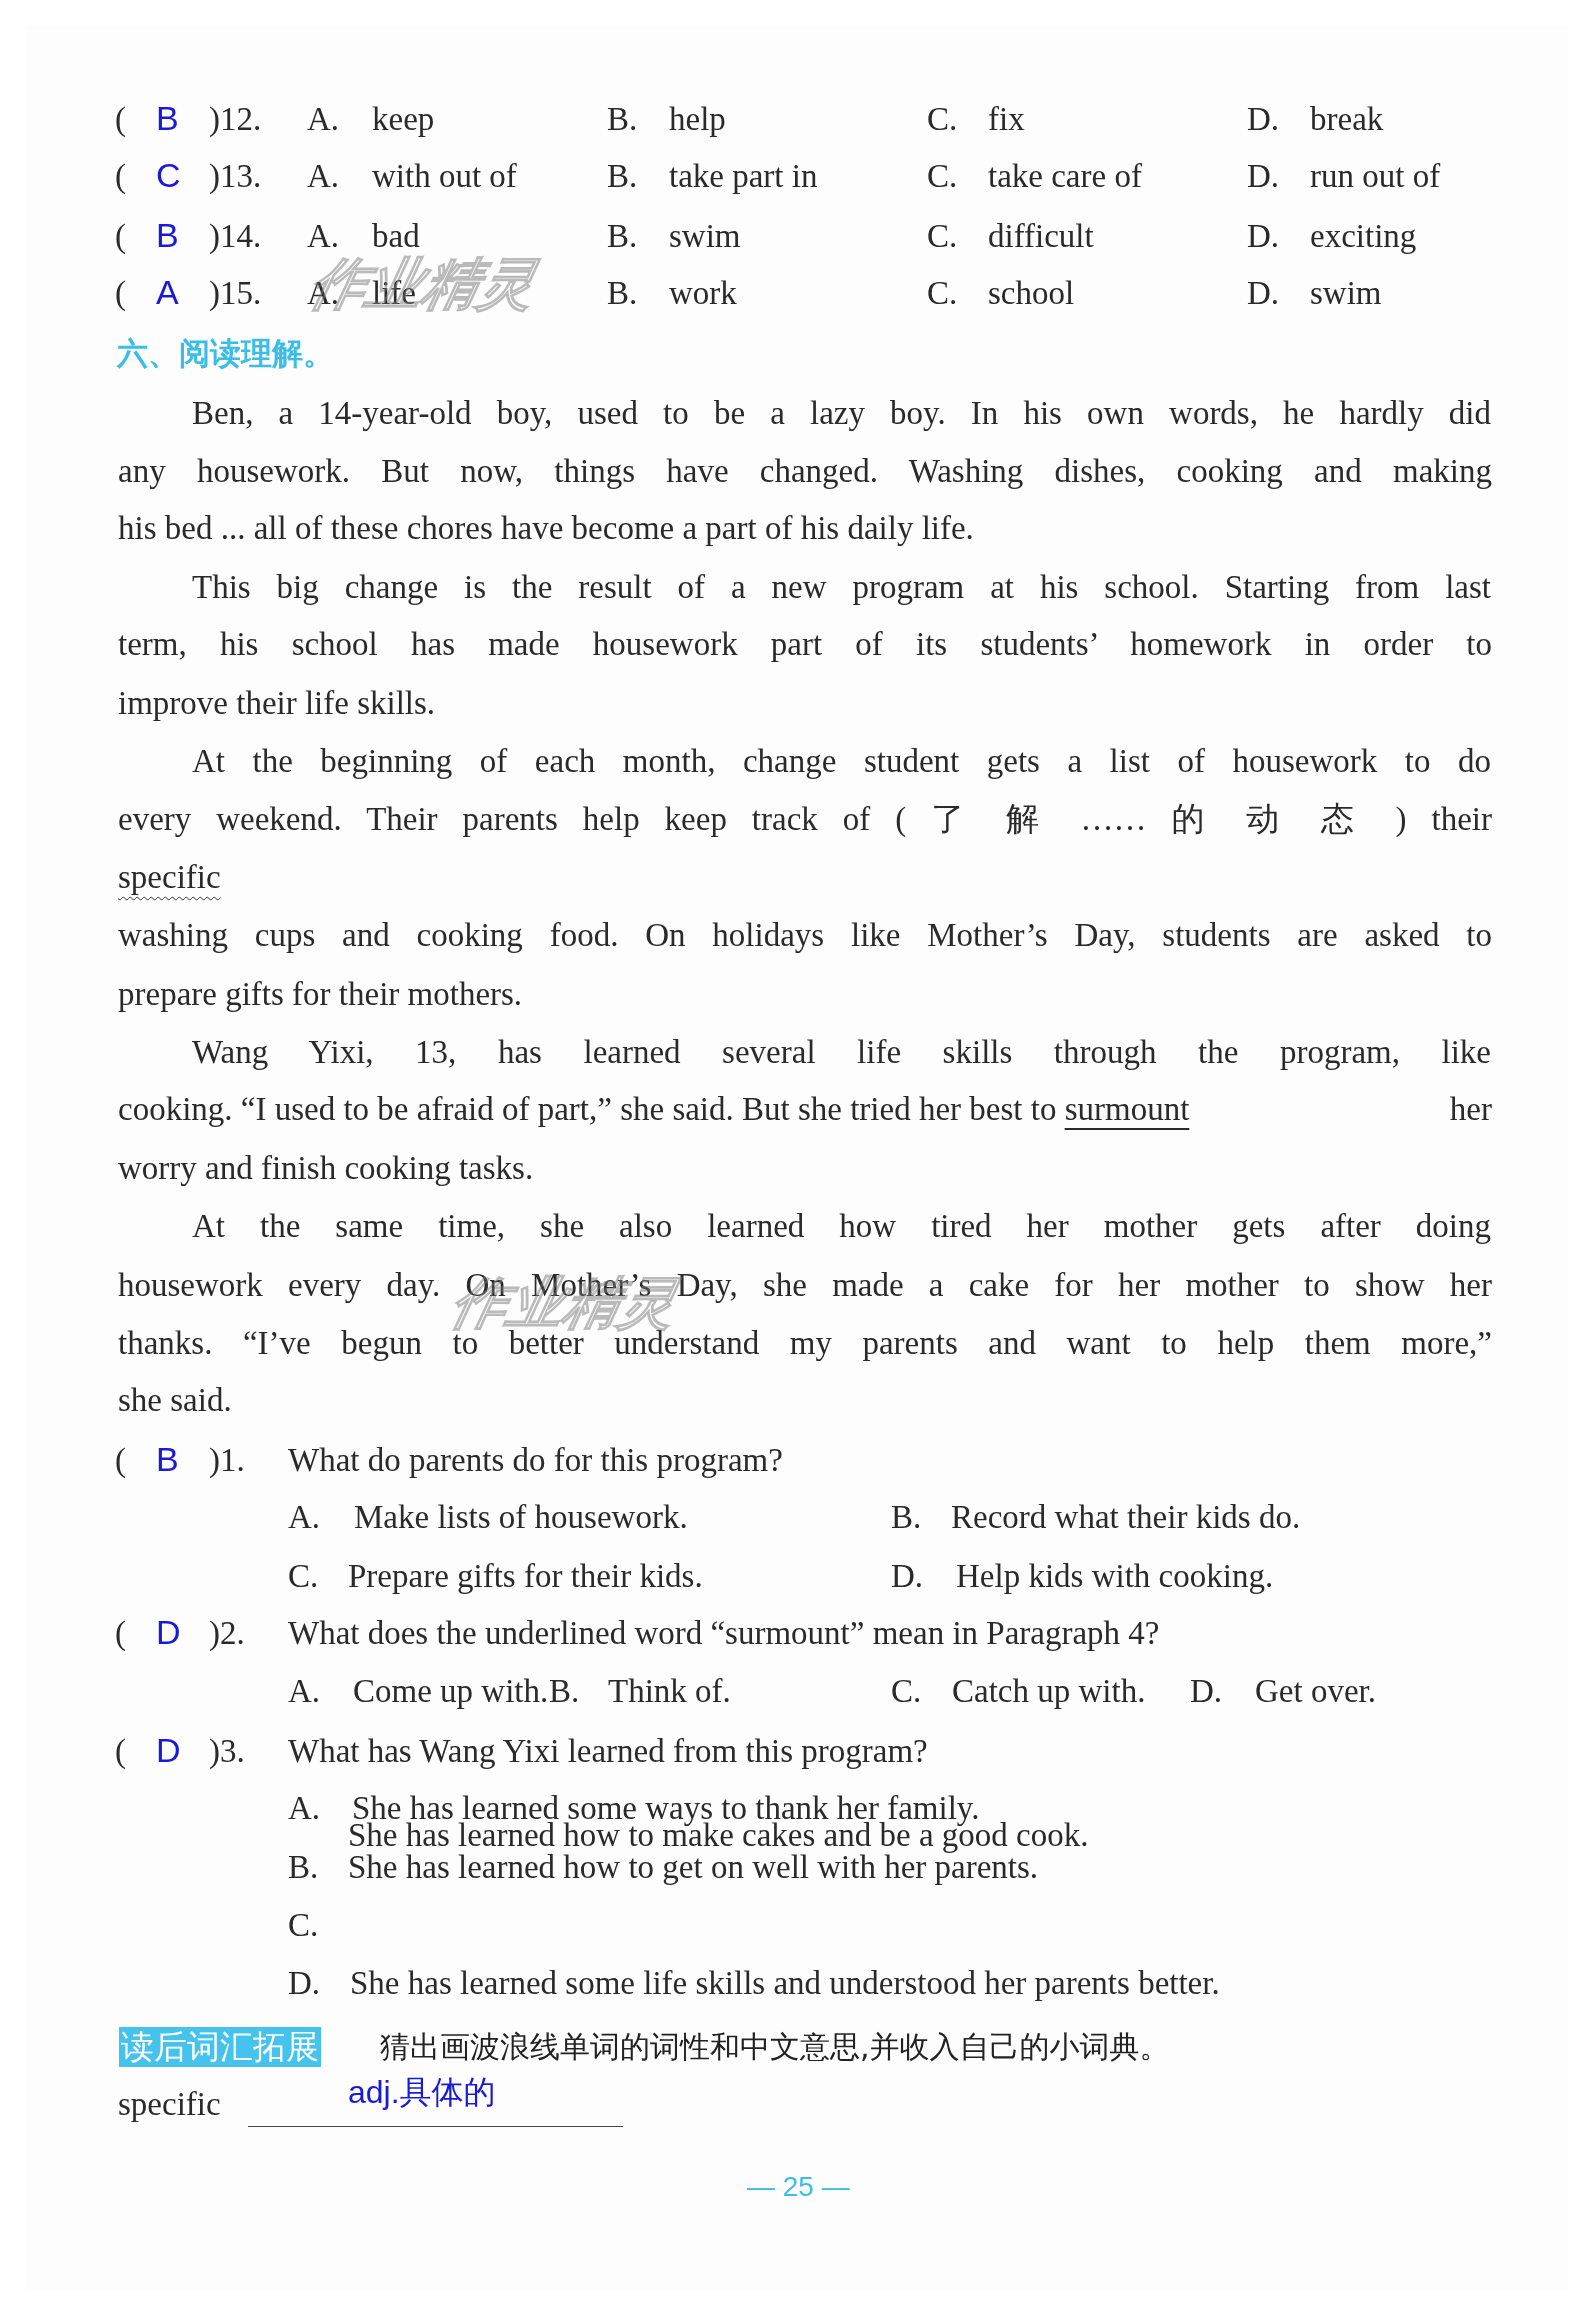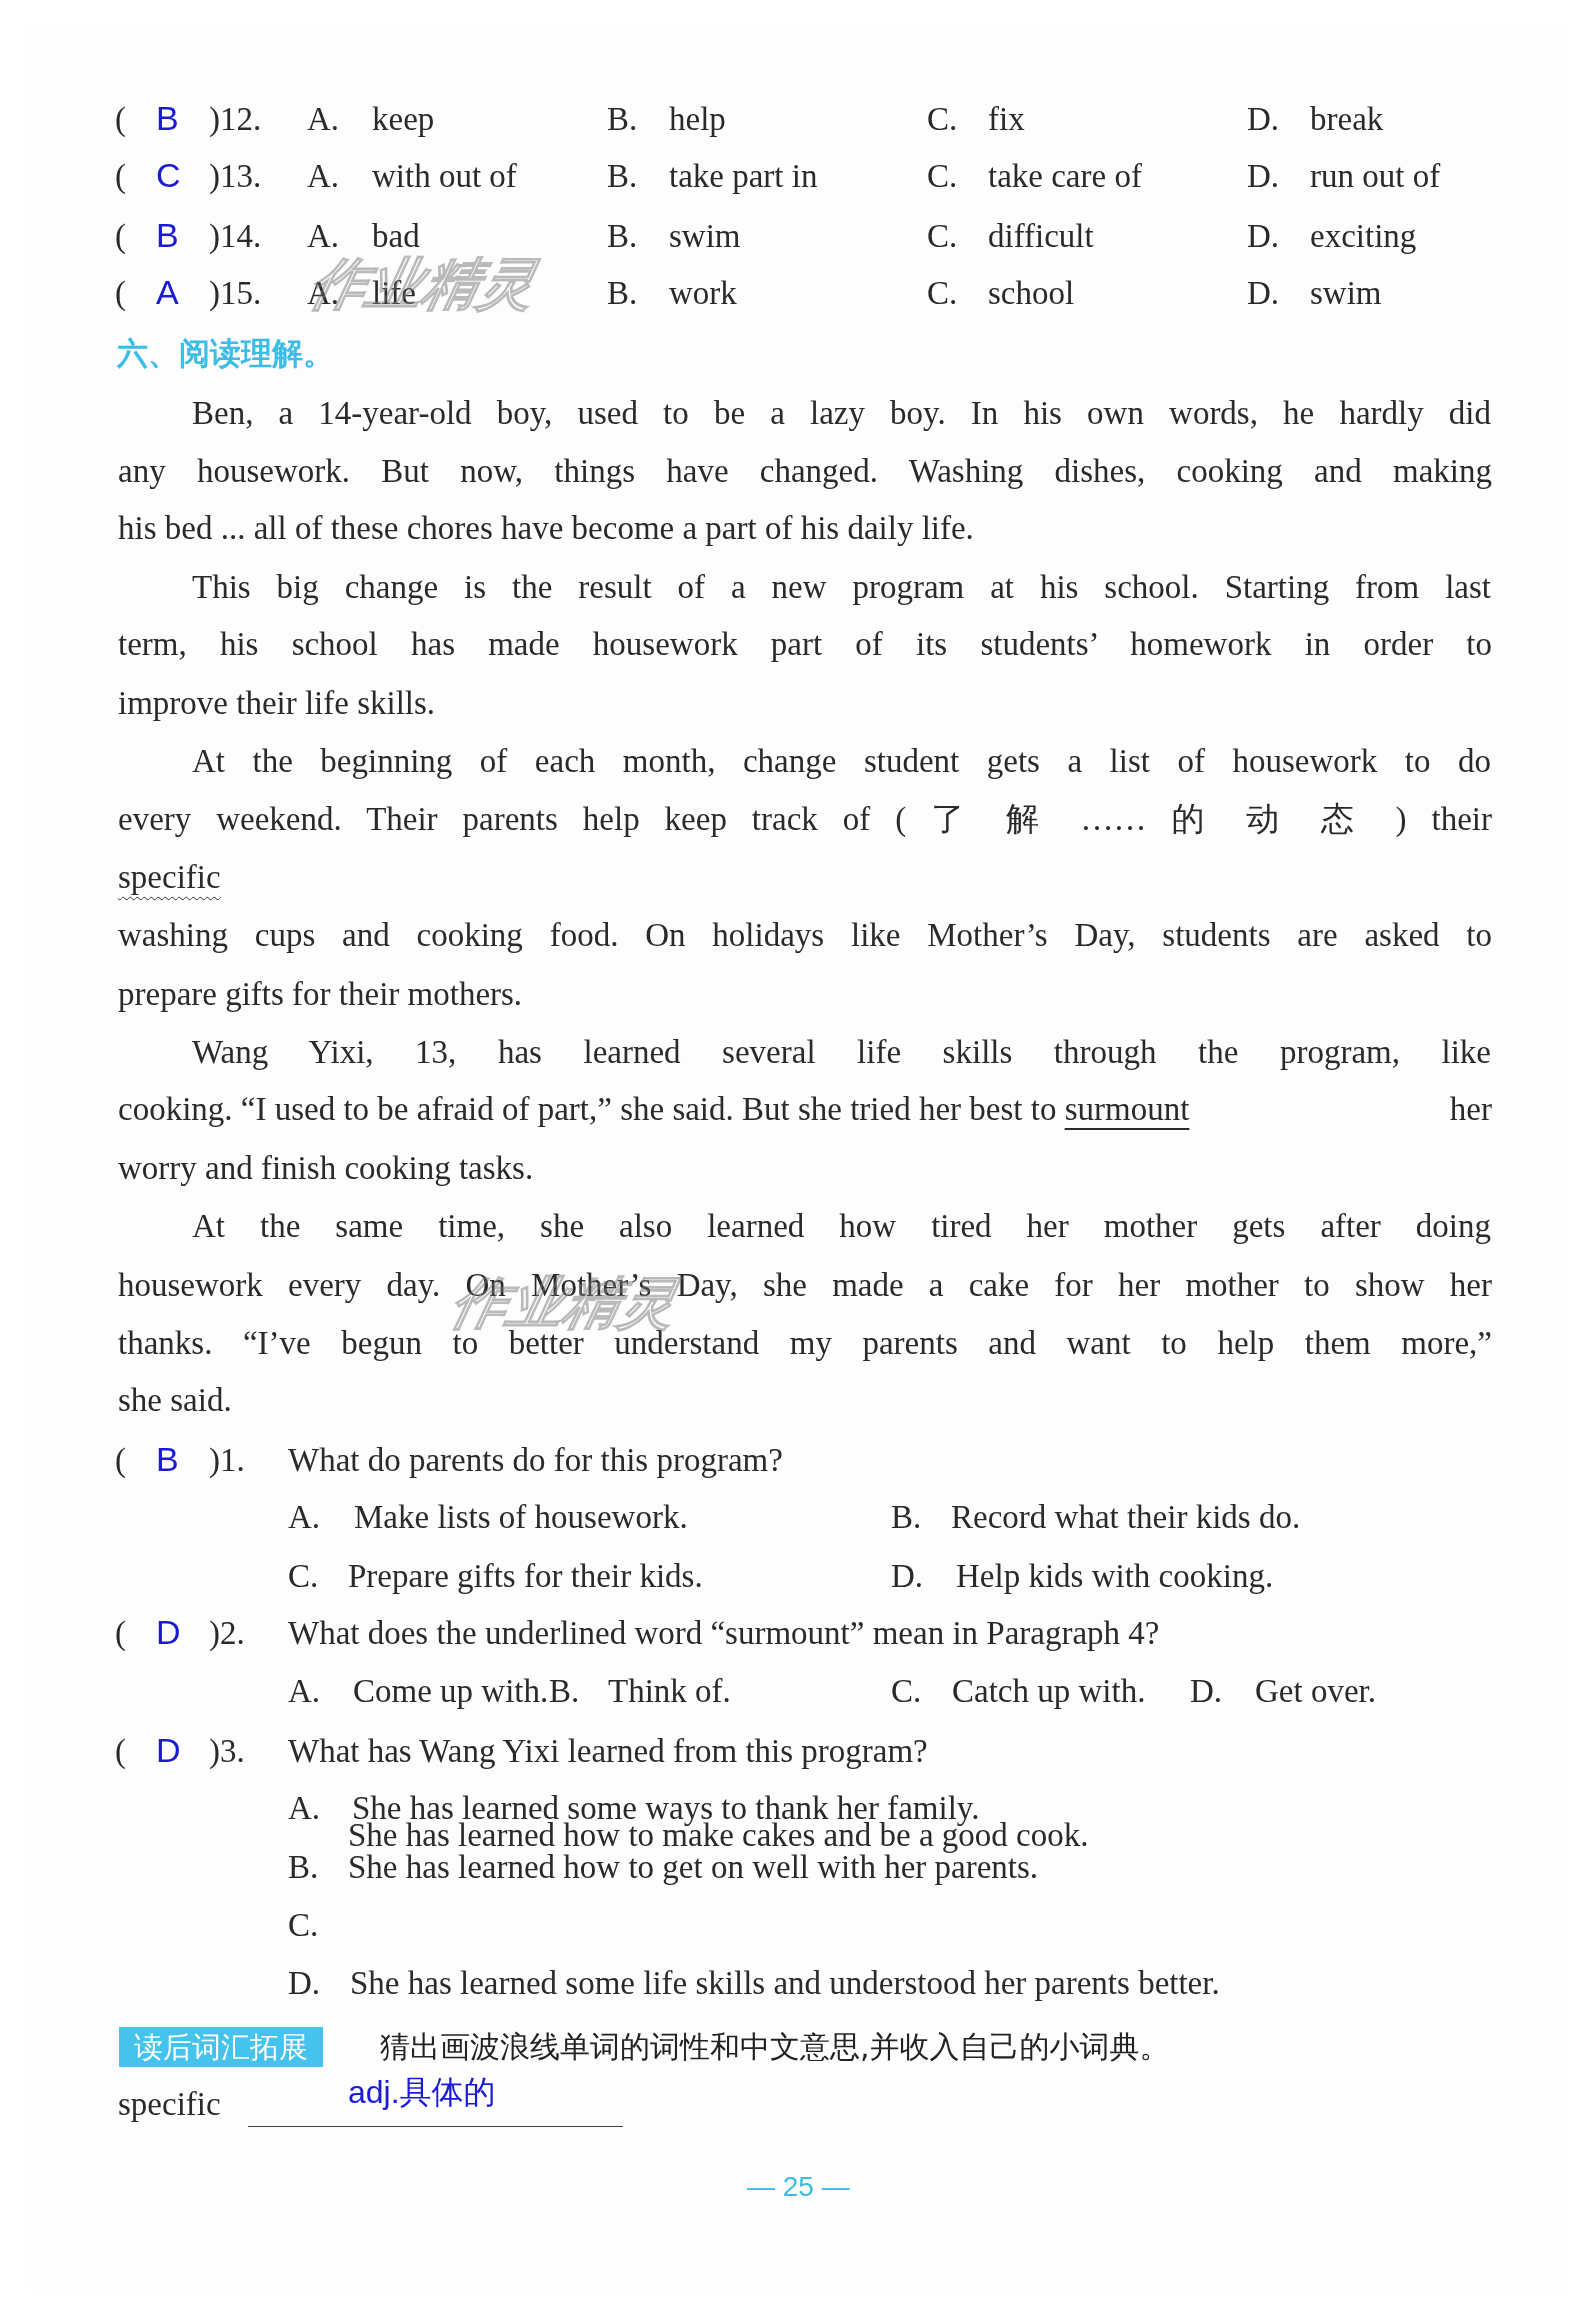--- a/index.html
+++ b/index.html
@@ -3,22 +3,22 @@
 <meta charset="utf-8">
 <style>
   html, body { margin:0; padding:0; }
   body { width:1595px; height:2316px; background:#ffffff; position:relative; overflow:hidden;
          font-family:"Liberation Serif","DejaVu Serif",serif; color:#2a2a2a; }
   .page { position:absolute; left:26px; top:26px; width:1543px; height:2264px; background:#fdfdfd; }
   .ln { position:absolute; font-size:33px; line-height:41px; height:41px; white-space:nowrap; }
   .ans { color:#1a1ad6; font-family:"Liberation Sans","DejaVu Sans",sans-serif; font-size:34px; }
   .just { text-align:justify; text-align-last:justify; }
   .heading { color:#3bbde8; font-family:"DejaVu Sans",sans-serif; font-weight:bold; font-size:31px; }
-  .label { background:#45c3ec; color:#ffffff; font-family:"DejaVu Sans",sans-serif; font-size:29px;
-           padding:0 15px; line-height:40px; height:40px; }
+  .label { background:#45c3ec; color:#ffffff; font-family:"DejaVu Sans",sans-serif; font-size:33px;
+           padding:0 2px; line-height:40px; height:40px; }
   .instr { font-family:"DejaVu Sans",sans-serif; font-size:30px; color:#222; }
   .wavy { text-decoration:underline wavy #333; text-decoration-thickness:0.9px; text-underline-offset:7.5px; }
   .ul { text-decoration:underline; text-decoration-thickness:1.9px; text-underline-offset:7.5px; }
   .pagenum { color:#3bbde8; font-family:"Liberation Sans",sans-serif; font-size:28px; }
   .blank { position:absolute; border-bottom:1.9px solid #444; }
   .fill { color:#1a1ad6; font-family:"Liberation Sans","DejaVu Sans",sans-serif; font-size:32px; }
   .wm { position:absolute; color:rgba(150,150,150,0.35); font-family:"DejaVu Sans",sans-serif;
         font-size:56px; font-style:italic; font-weight:bold; transform:skewX(-12deg); -webkit-text-stroke:0.9px rgba(120,120,120,0.5); color:transparent; }
 </style>
 </head>

